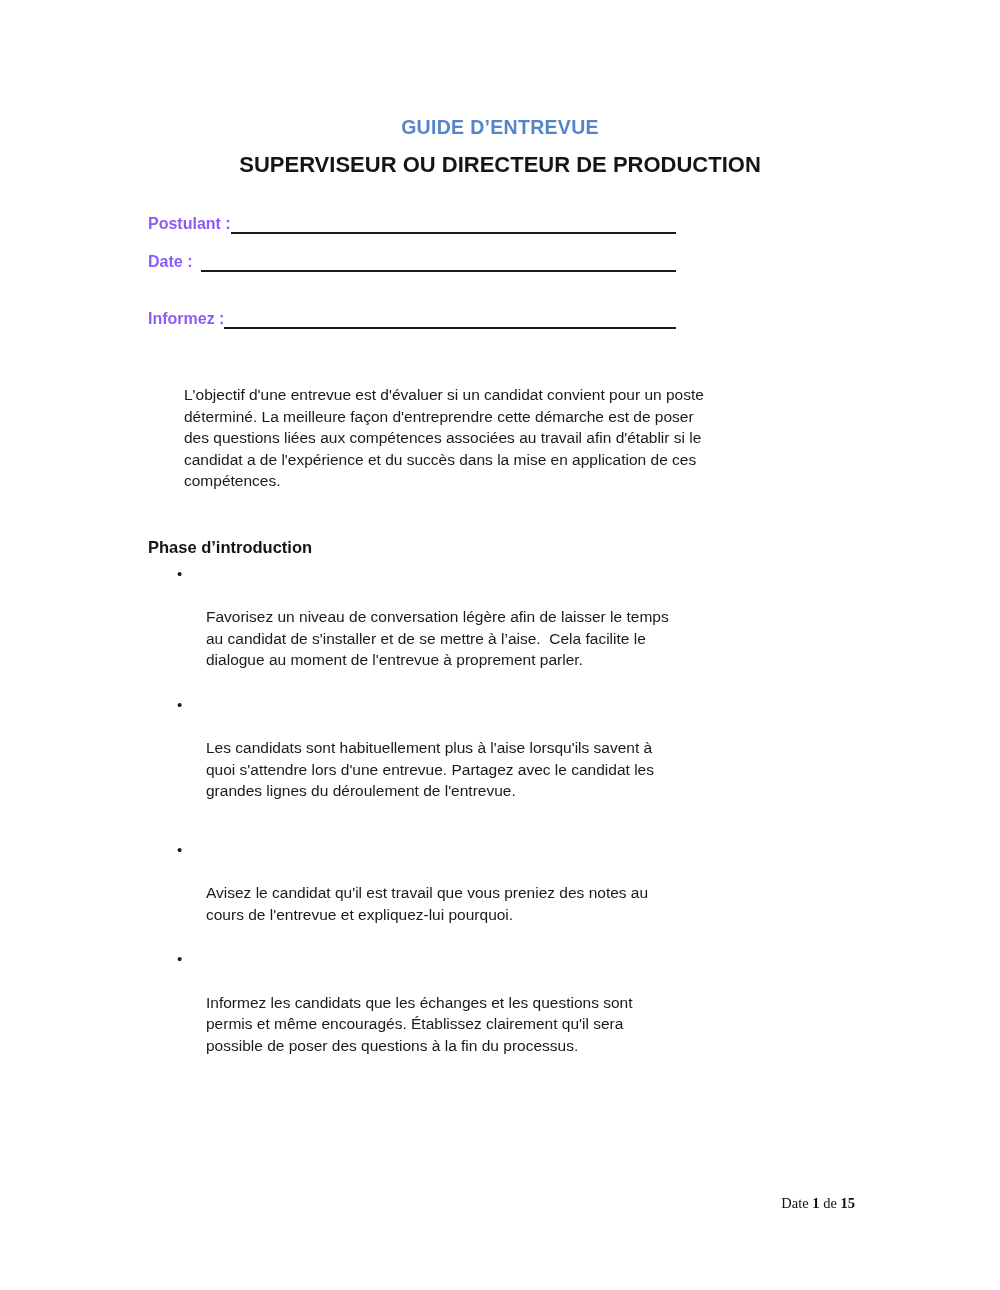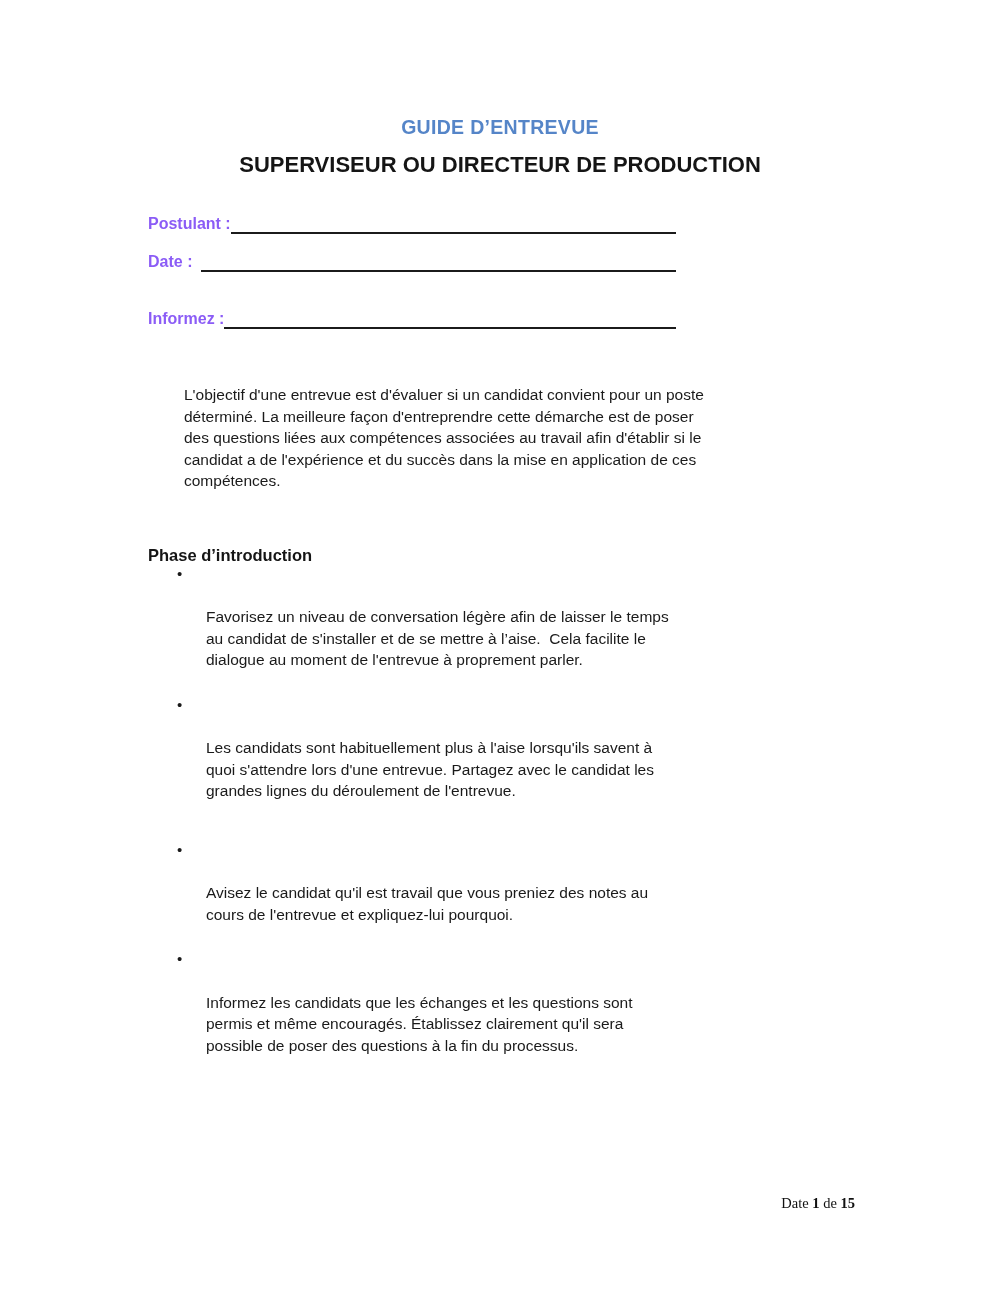--- a/index.html
+++ b/index.html
@@ -80,21 +80,20 @@
     margin-left: 36px;
   }
   .section-heading {
     position: absolute;
     top: 536px;
     left: 0;
     font-size: 16.5px;
     line-height: 22px;
     font-weight: bold;
     color: #151515;
-    margin-top: 8px;
   }
   .bullet-list {
     position: absolute;
     top: 563px;
     left: 0;
     width: 552px;
     margin: 0;
     padding: 0;
     list-style: none;
   }

